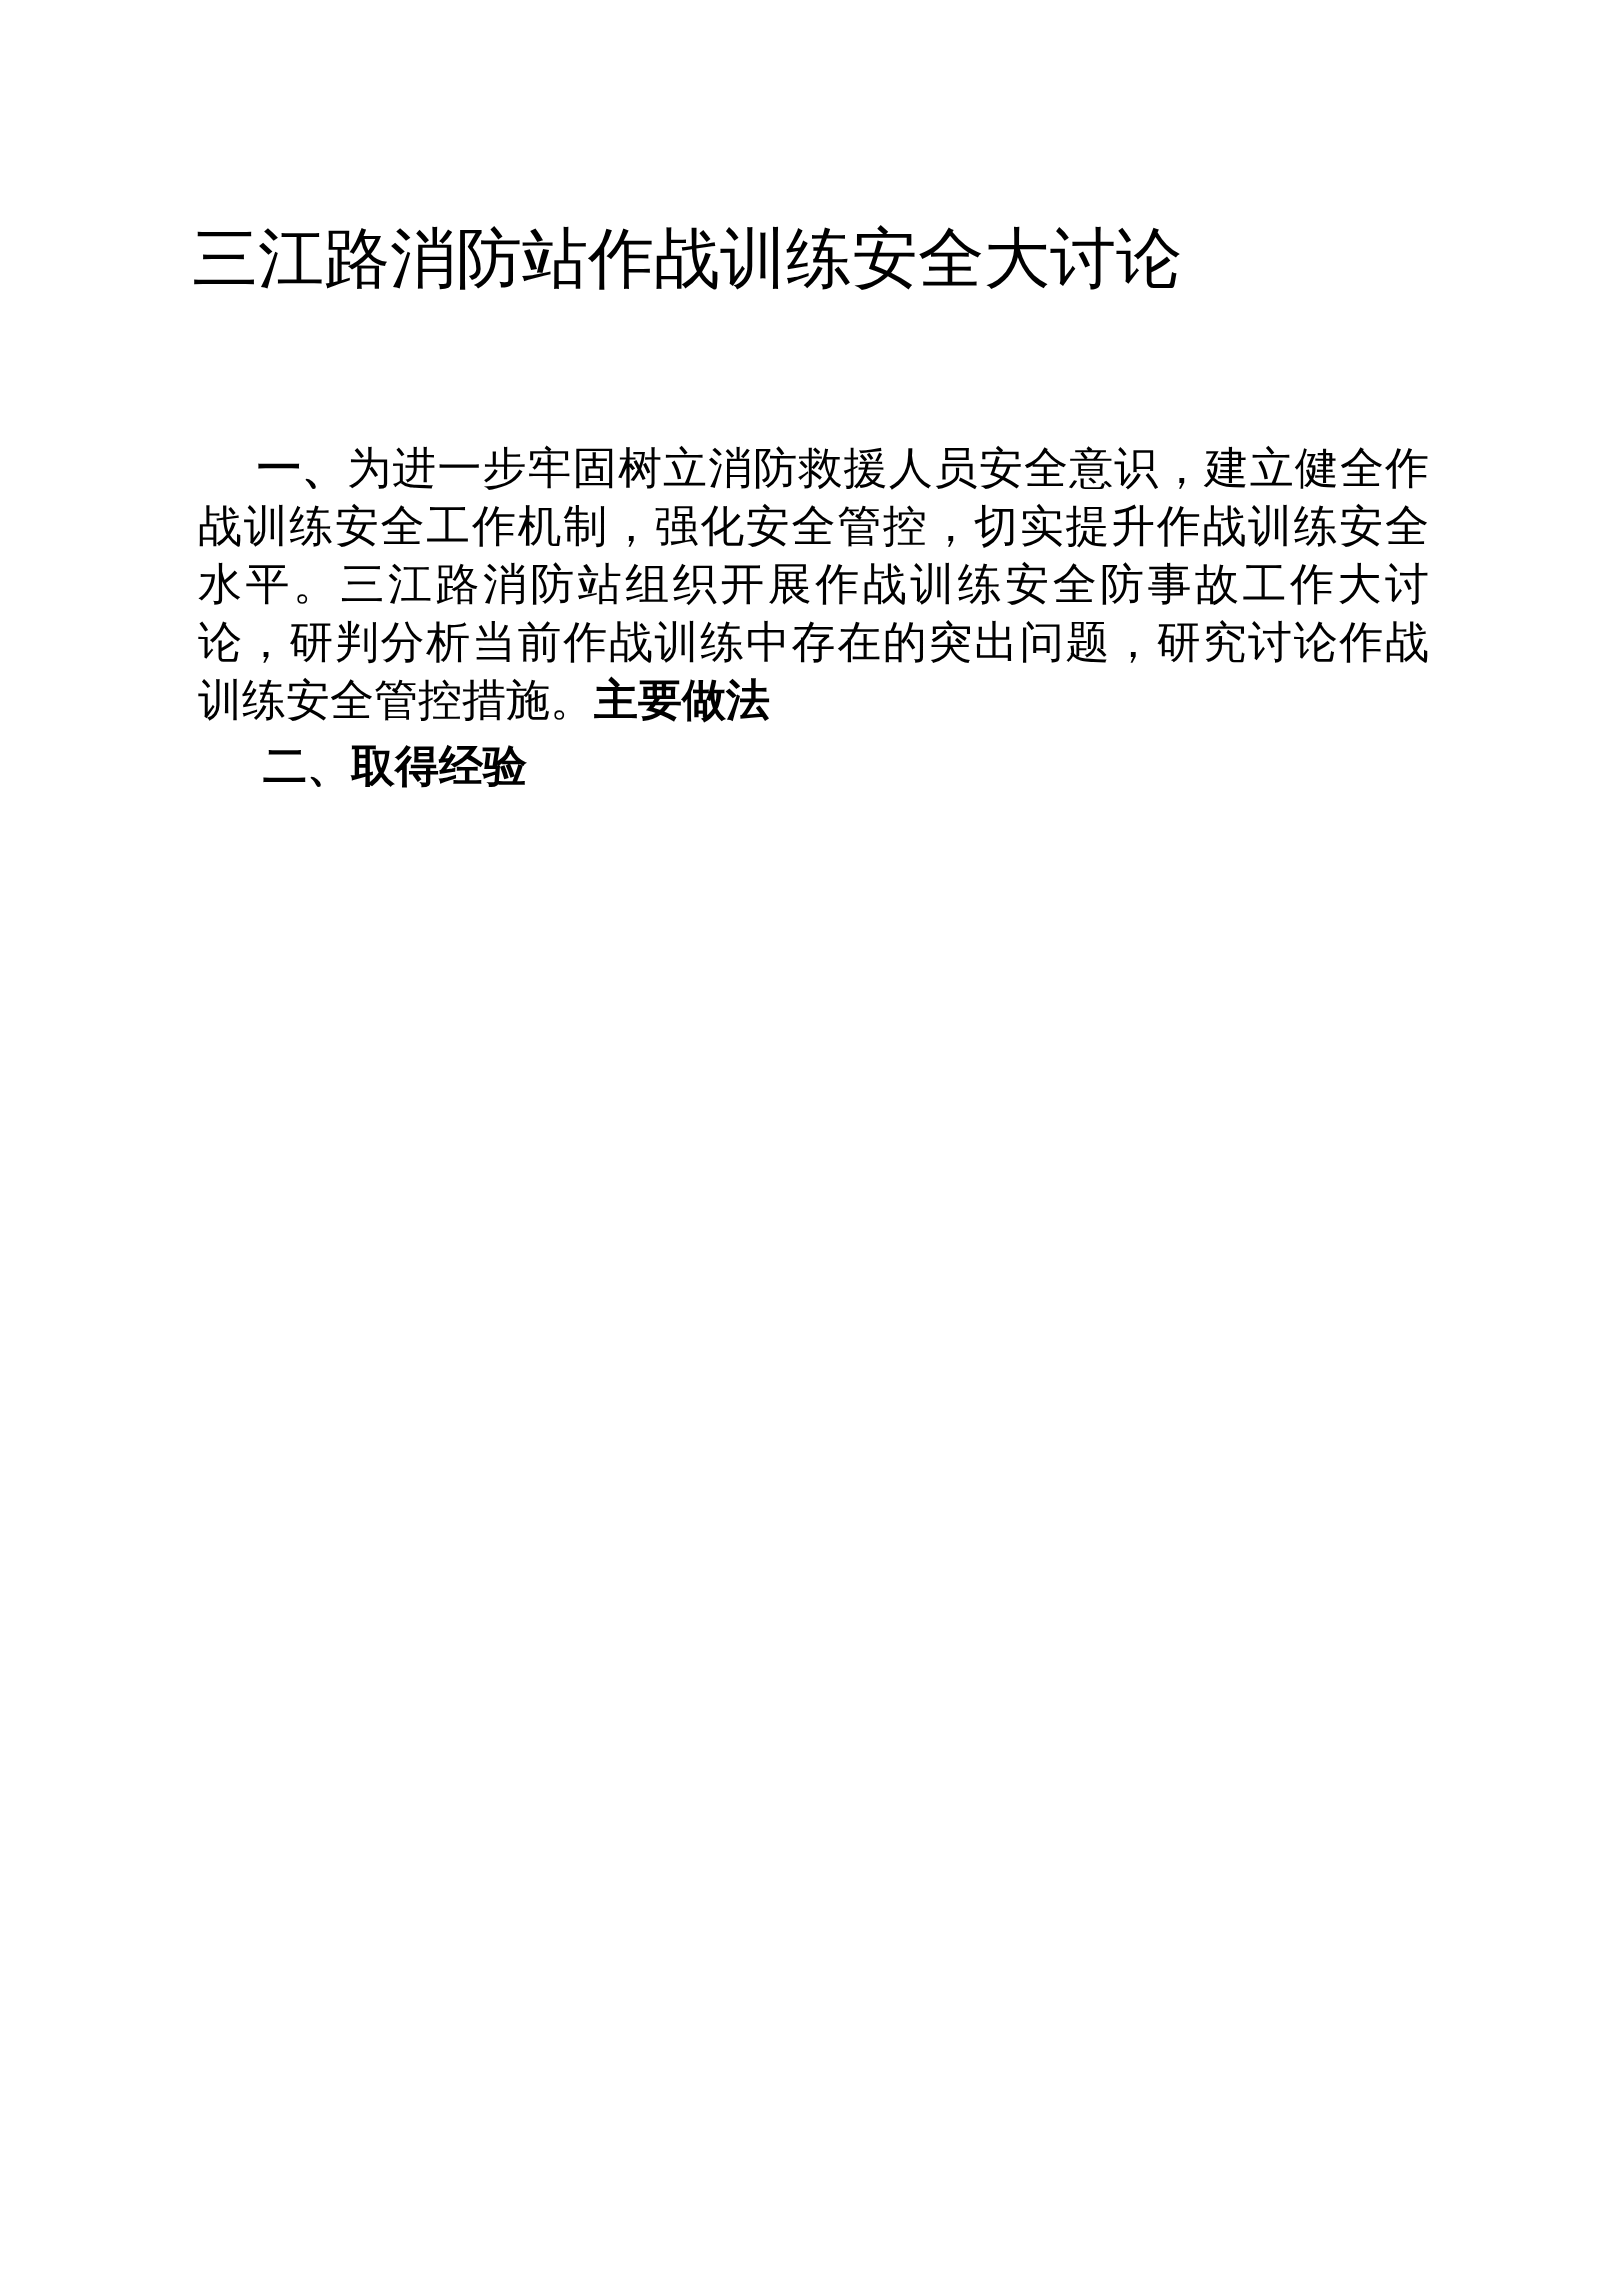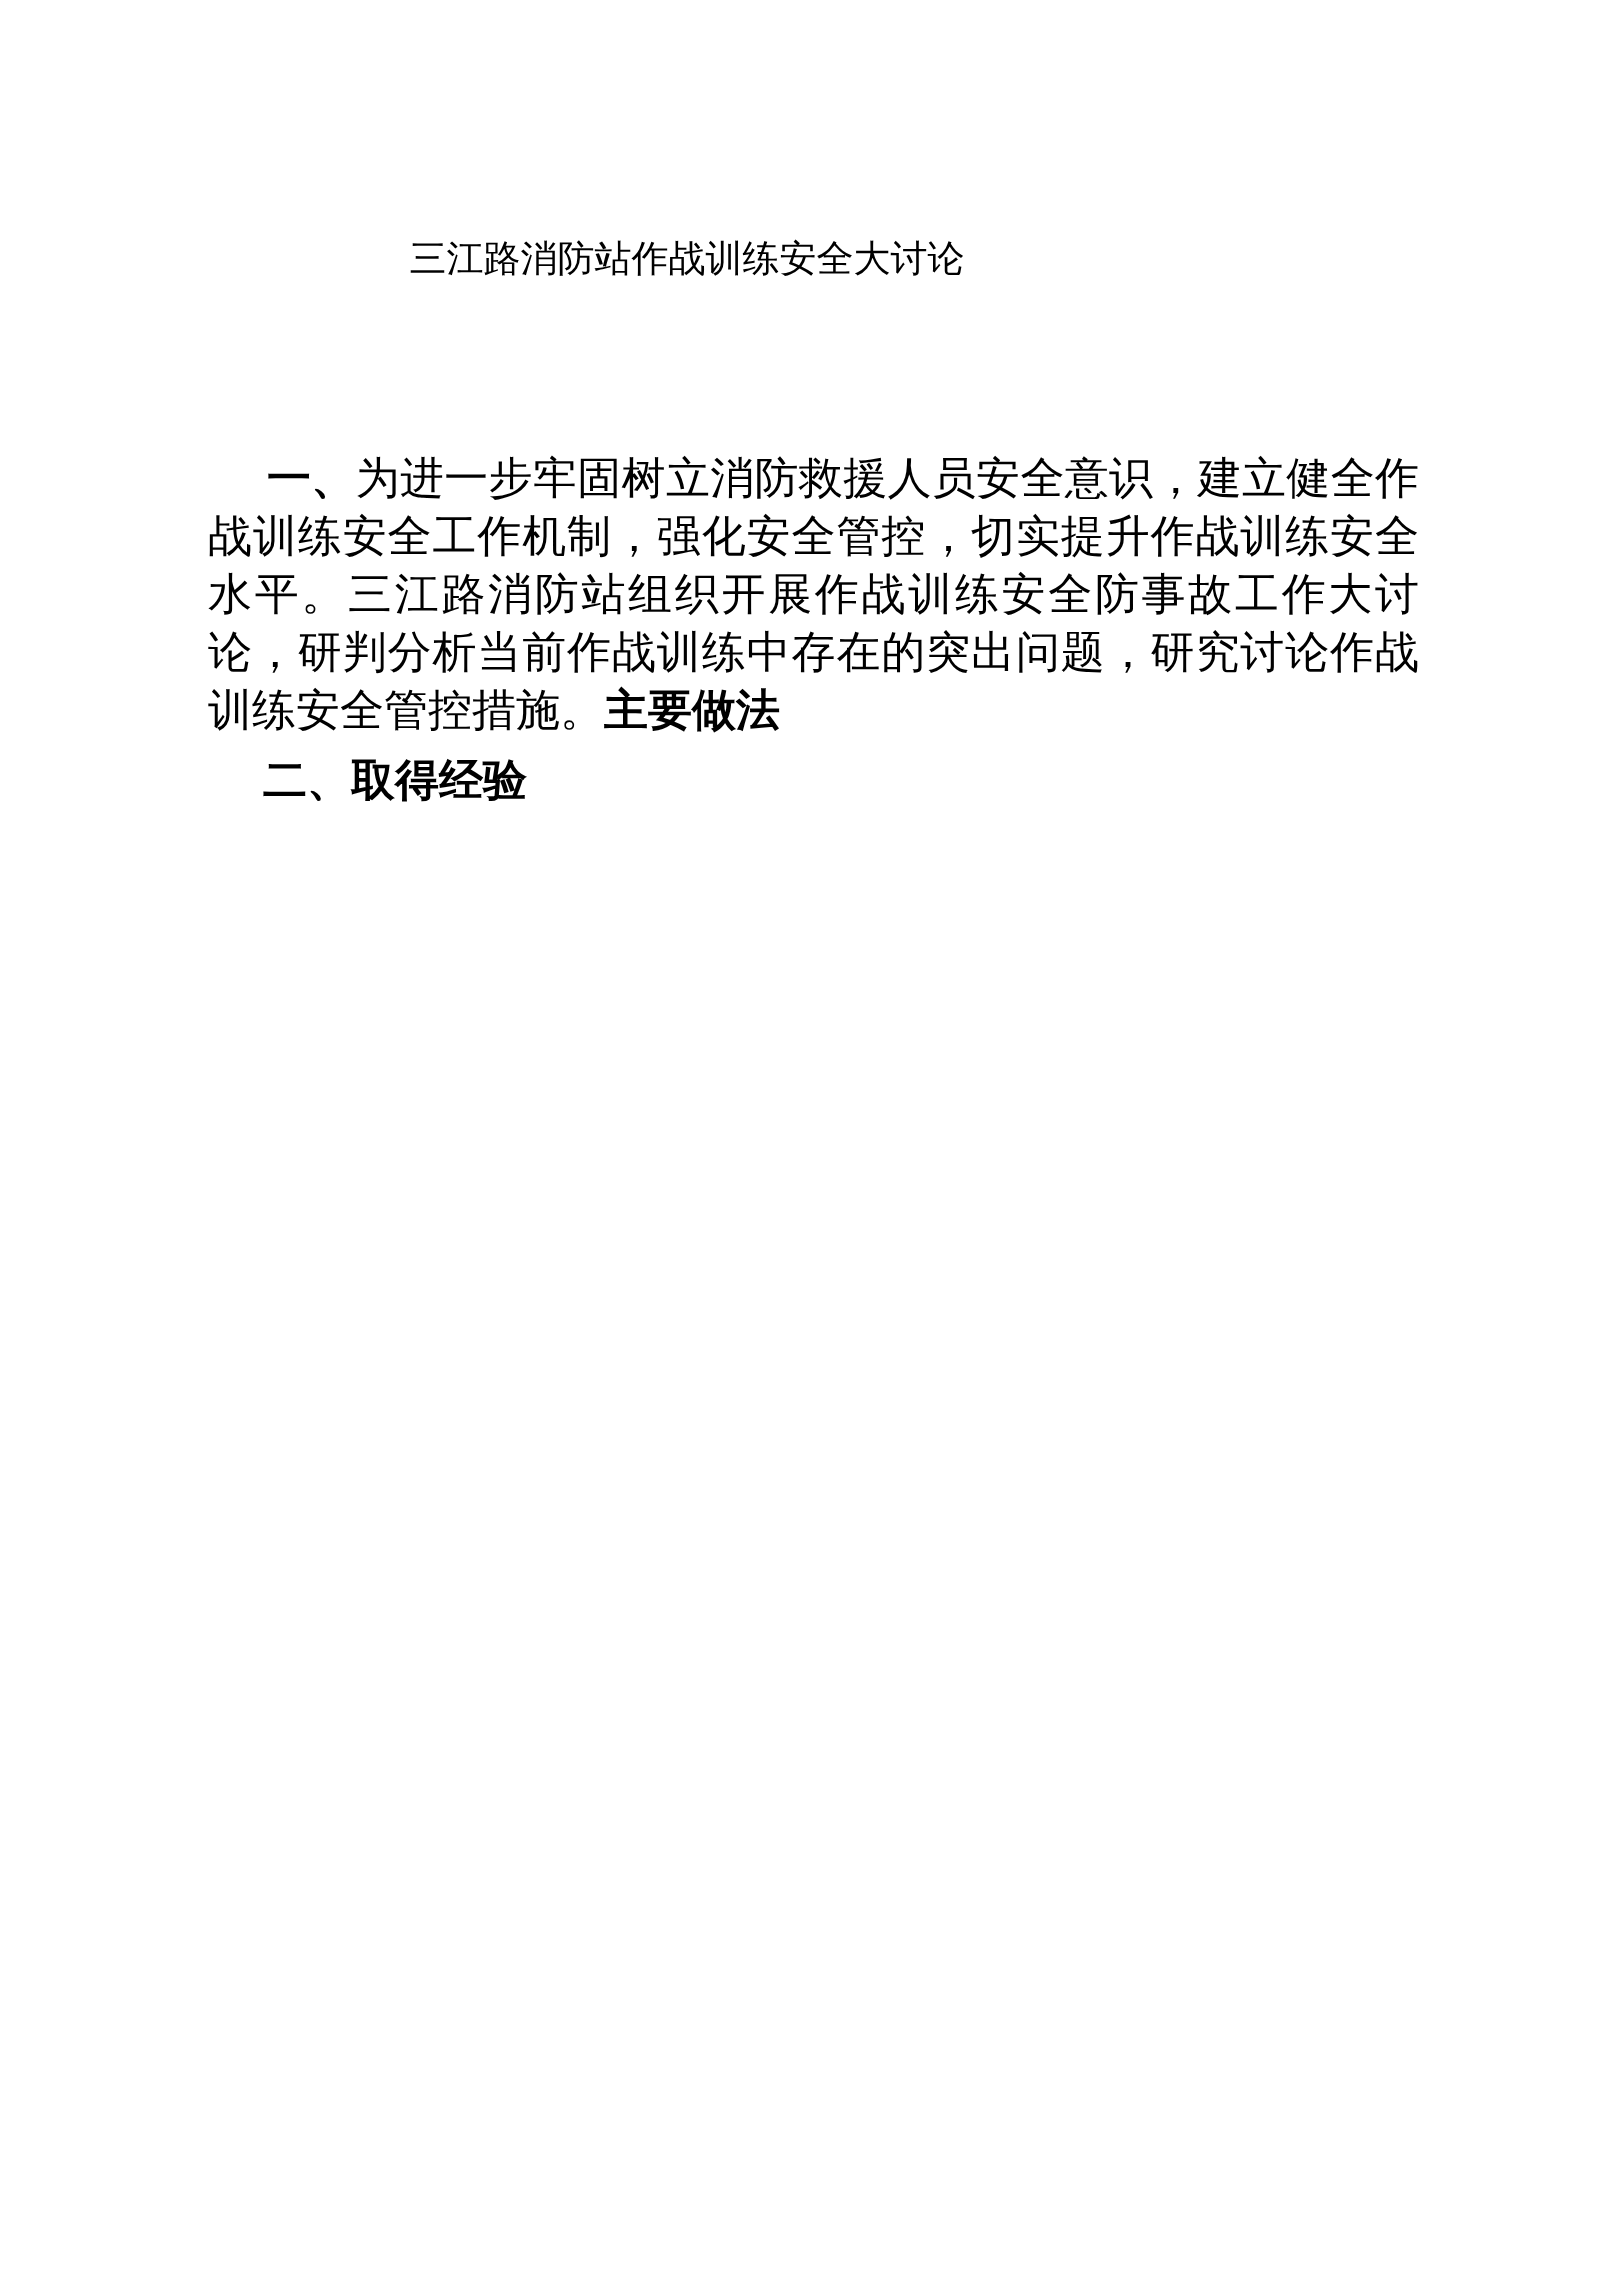--- a/index.html
+++ b/index.html
@@ -22,38 +22,38 @@
       width: 1621px;
       height: 2293px;
       background: #ffffff;
     }
     .title {
       position: absolute;
       left: 0;
       top: 223px;
       width: 1374px;
       text-align: center;
-      font-size: 37px;
+      font-size: 66px;
       line-height: 71px;
       font-weight: normal;
       letter-spacing: 0px;
       white-space: nowrap;
     }
     .body {
       position: absolute;
       left: 196px;
       top: 437px;
       width: 1235px;
       font-size: 44px;
       line-height: 58px;
       text-align: justify;
       text-justify: inter-character;
     }
     .para {
-      margin: 12px;
+      margin: 2px;
       padding: 0;
       text-indent: 94px;
     }
     .para.first {
       text-indent: 59px;
     }
     .heading {
       margin: 8px;
       padding: 0;
       text-indent: 59px;

